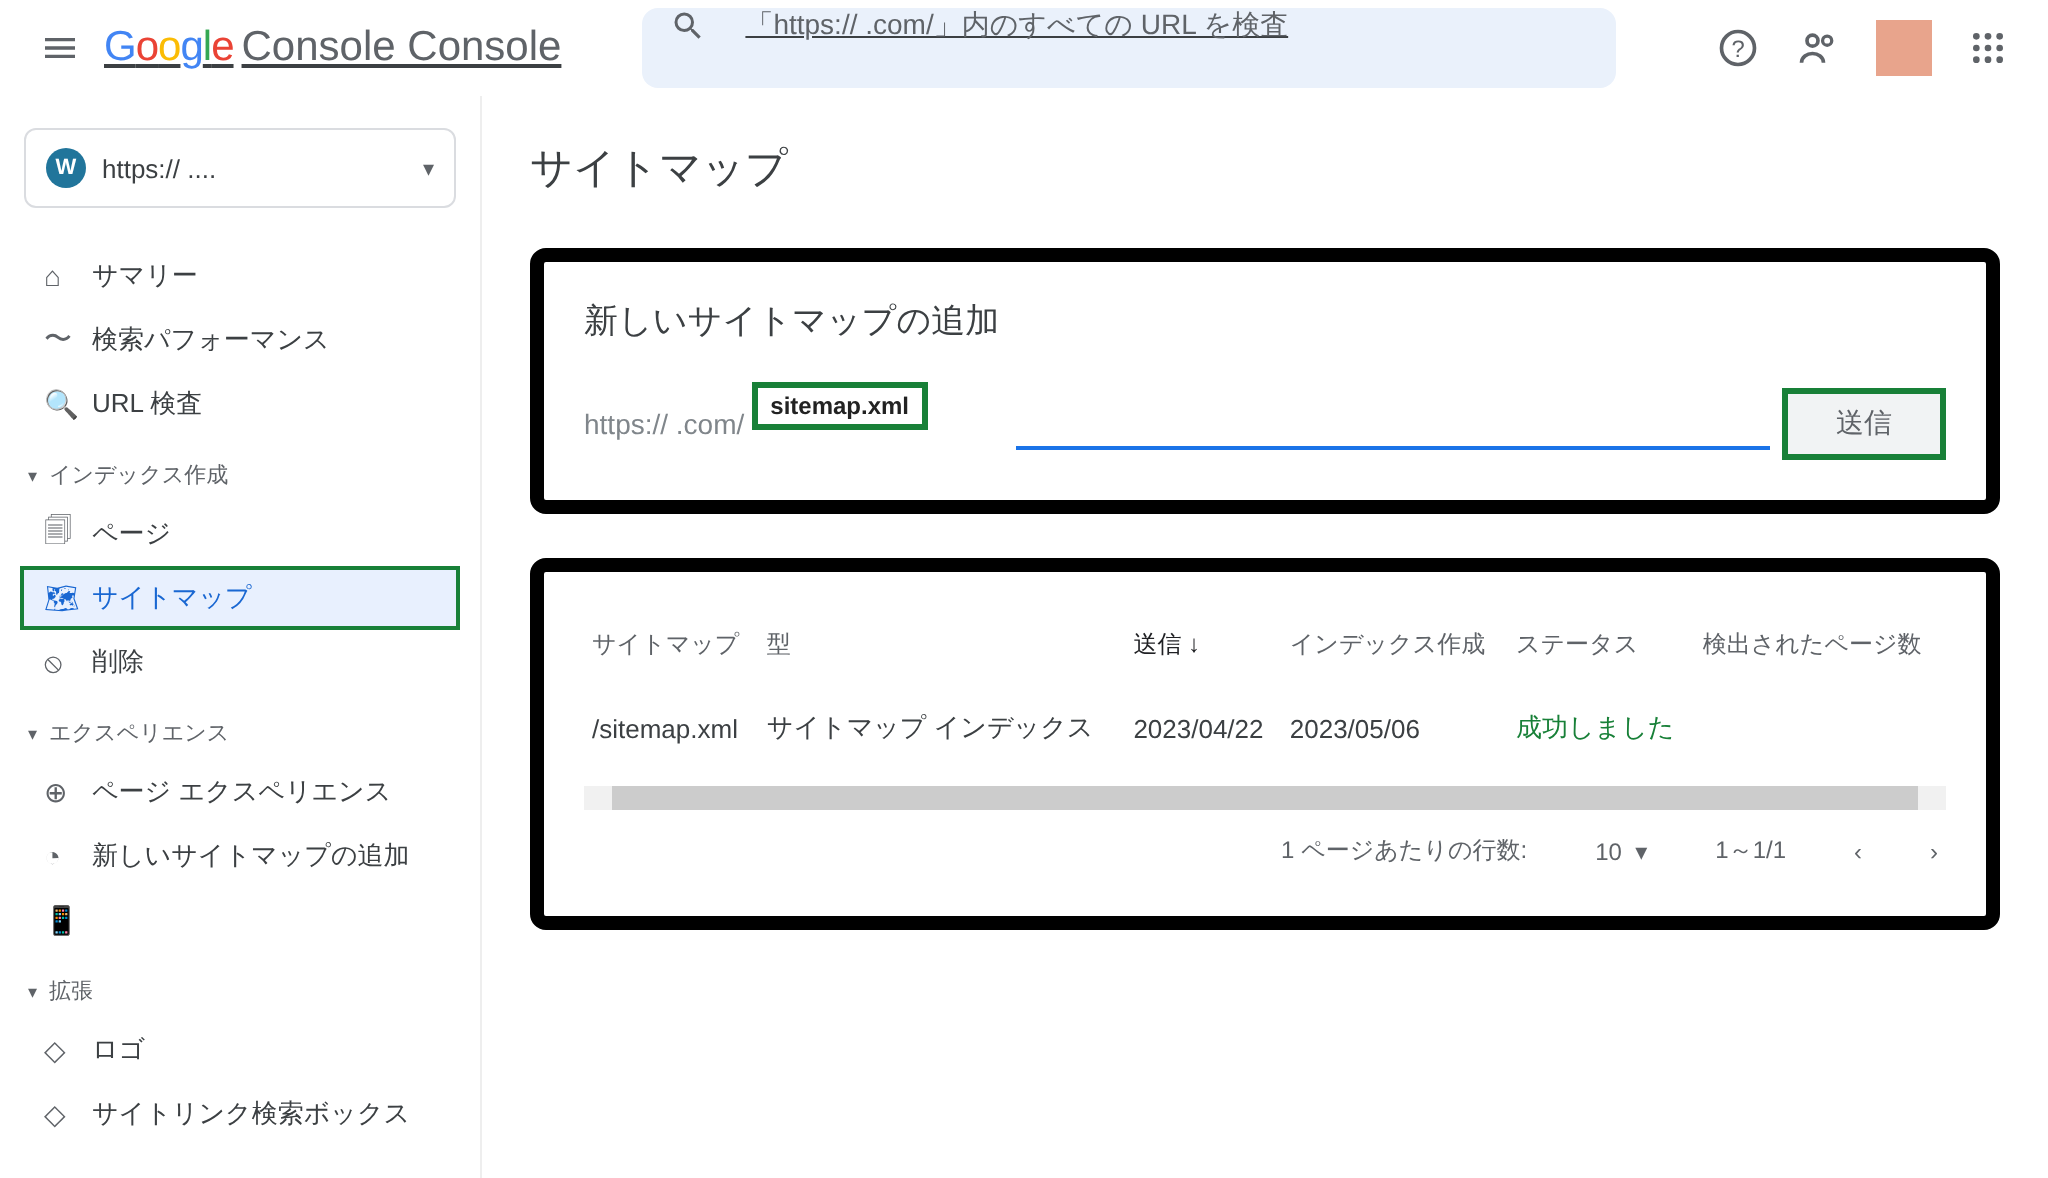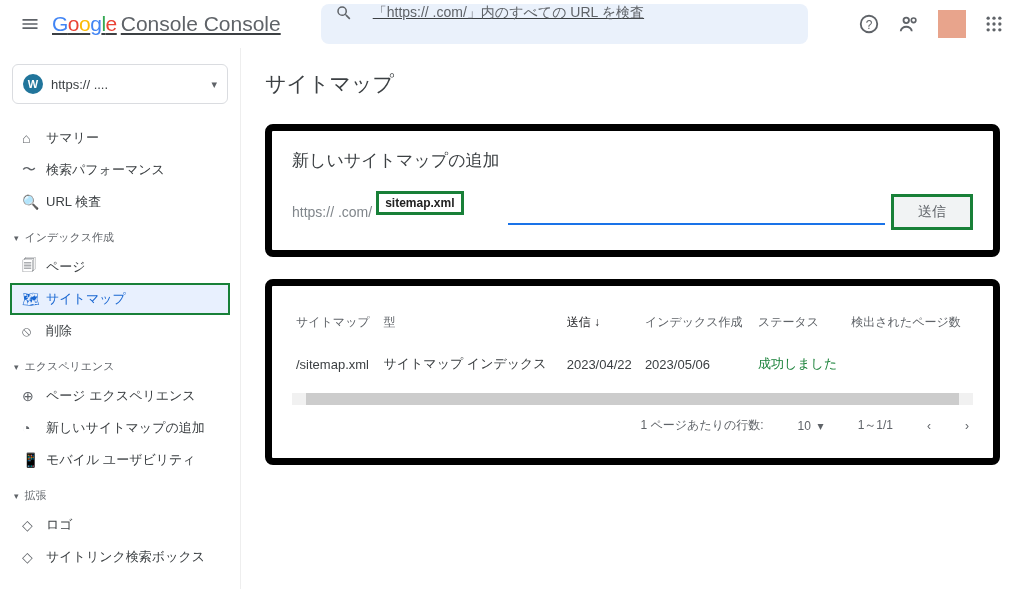--- a/index.html
+++ b/index.html
@@ -151,21 +151,20 @@
     <div class="nav-item">
         <span class="nicon">⊕</span>
         <span>ページ エクスペリエンス</span>
       </div>
     <div class="nav-item">
         <span class="nicon">◔</span>
         <span>新しいサイトマップの追加</span>
       </div>
     <div class="nav-item">
         <span class="nicon">📱</span>
-        <span>モバイル ユーザビリティ</span>
       </div>
 
     <div class="nav-group">
         <span class="caret">▾</span>
         <span>拡張</span>
       </div>
     <div class="nav-item">
         <span class="nicon">◇</span>
         <span>ロゴ</span>
       </div>

